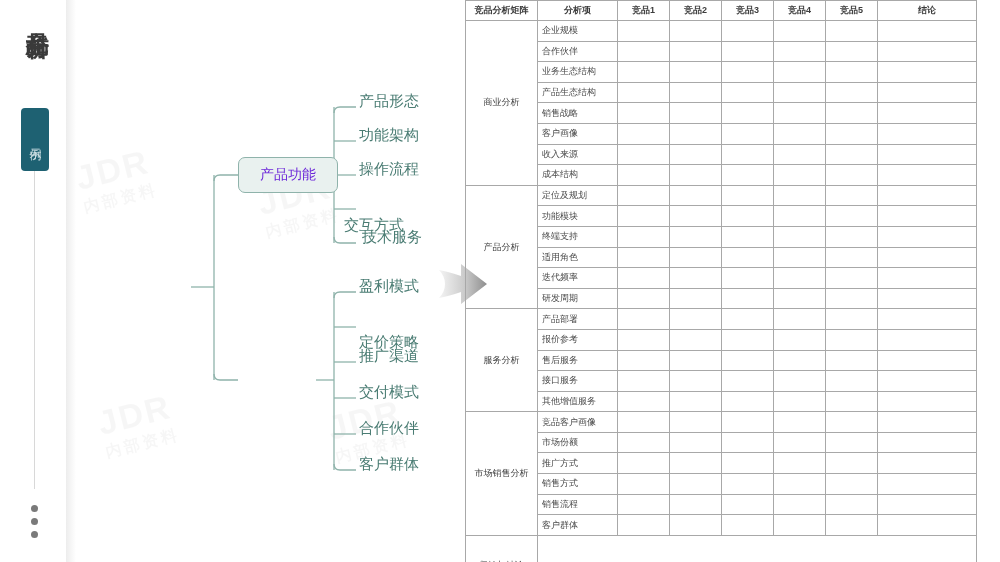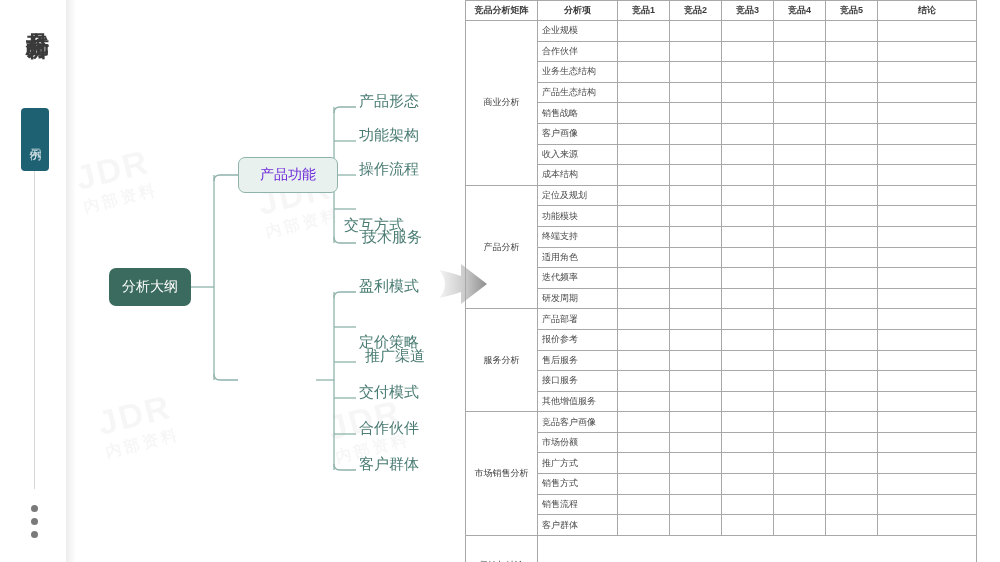--- a/index.html
+++ b/index.html
@@ -232,37 +232,34 @@
       <path d="M268,292 L268,470"></path>
       <path d="M268,298 Q268,292 274,292 L290,292"></path>
       <path d="M268,327 L290,327"></path>
       <path d="M268,362 L290,362"></path>
       <path d="M268,398 L290,398"></path>
       <path d="M268,434 L290,434"></path>
       <path d="M268,464 Q268,470 274,470 L290,470"></path>
     </g>
   </svg>
 
-  <div class="node" id="node-root">
-    <span>分析大纲</span>
-  </div>
 
   <div class="node node-branch" id="node-branch-0">
     <span>产品功能</span>
   </div>
 
   <div class="leaf" style="left:293px; top:92px;">产品形态</div>
   <div class="leaf" style="left:293px; top:126px;">功能架构</div>
   <div class="leaf" style="left:293px; top:160px;">操作流程</div>
   <div class="leaf" style="left:278px; top:194px;margin-top:22px;">交互方式</div>
   <div class="leaf" style="left:296px; top:228px;">技术服务</div>
 
   <div class="leaf" style="left:293px; top:277px;">盈利模式</div>
   <div class="leaf" style="left:293px; top:312px;margin-top:21px;">定价策略</div>
-  <div class="leaf" style="left:293px; top:347px;margin-left:6px;">推广渠道</div>
+  <div class="leaf" style="left:293px; top:347px;">推广渠道</div>
   <div class="leaf" style="left:293px; top:383px;">交付模式</div>
   <div class="leaf" style="left:293px; top:419px;">合作伙伴</div>
   <div class="leaf" style="left:293px; top:455px;">客户群体</div>
 </div>
 
 <svg id="flow-arrow" viewBox="0 0 54 52">
   <defs>
     <linearGradient id="arrGrad" x1="0" y1="0" x2="1" y2="0">
       <stop offset="0%" stop-color="#f4f4f4"></stop>
       <stop offset="55%" stop-color="#c9c9c9"></stop>

